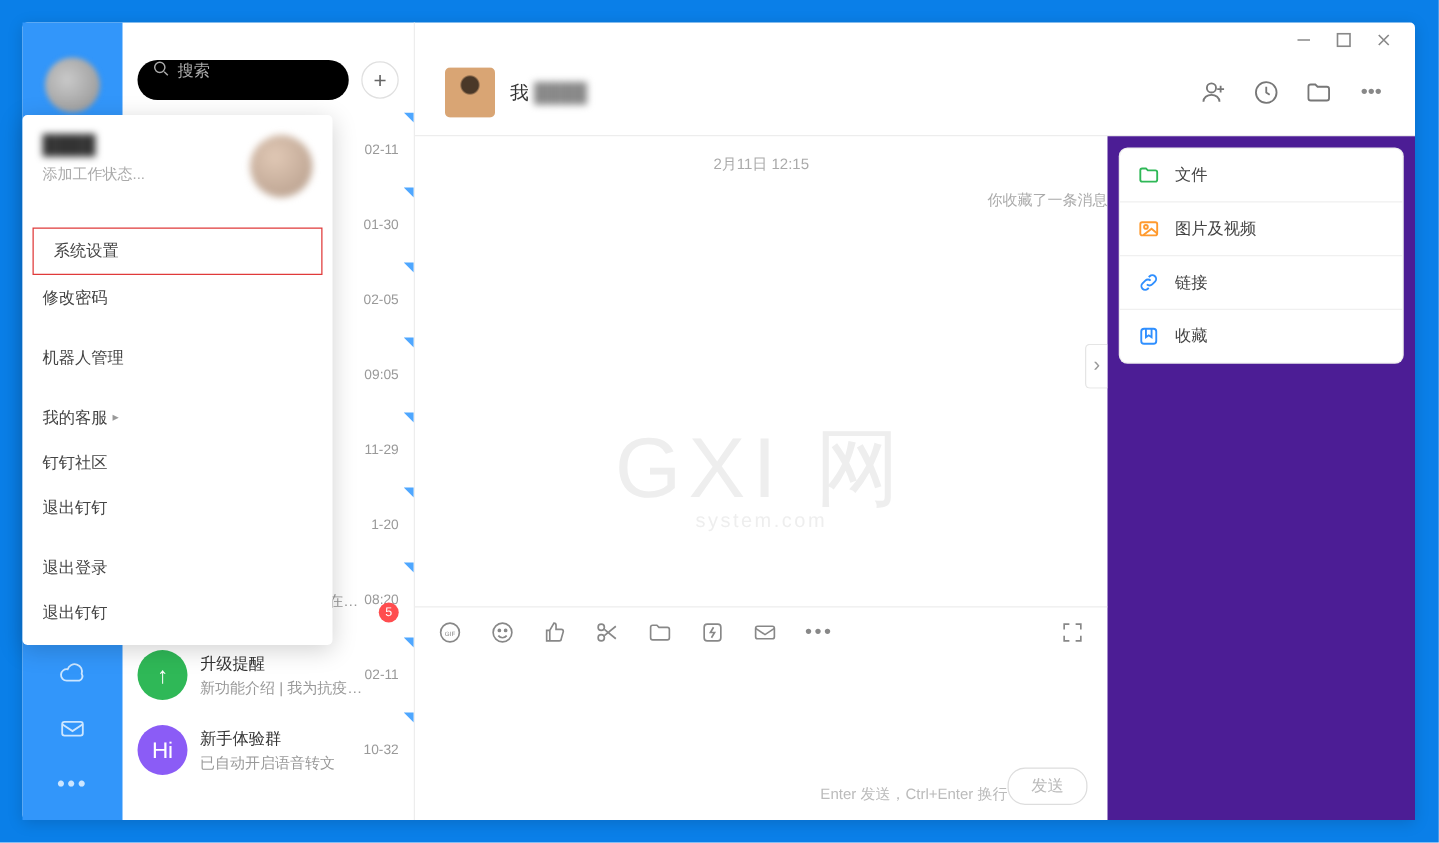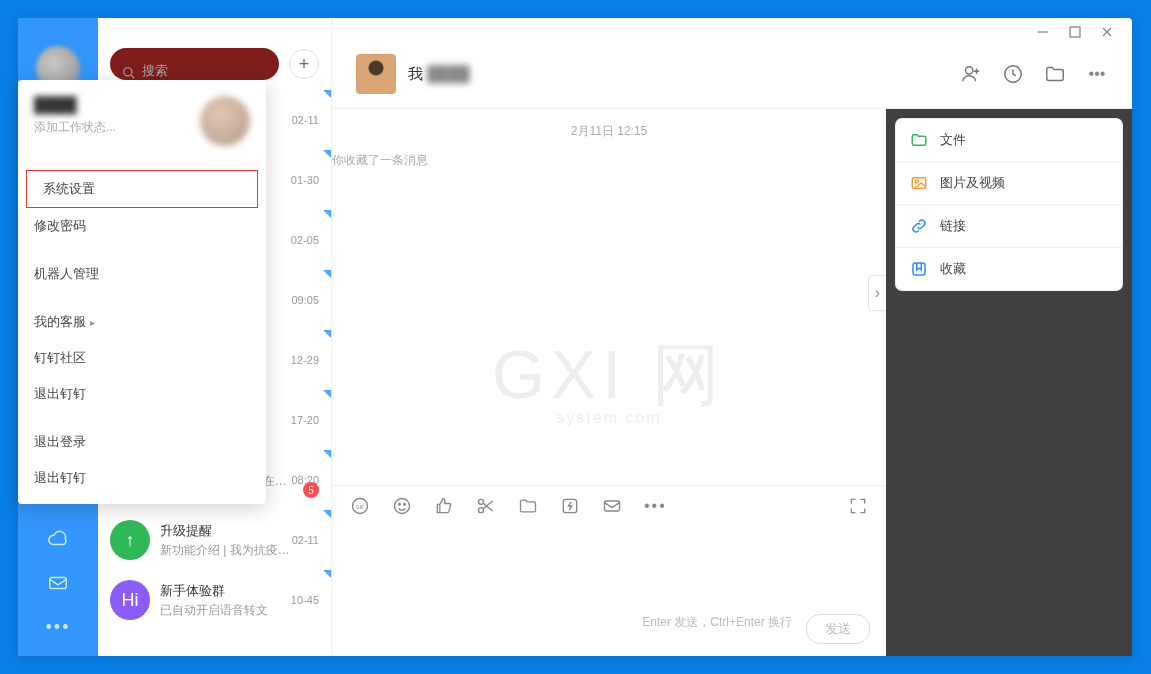--- a/index.html
+++ b/index.html
@@ -8,33 +8,33 @@
 
 .rail{width:80px;background:#3296fa;display:flex;flex-direction:column;align-items:center;padding-top:28px}
 .rail-avatar{width:44px;height:44px;border-radius:50%;background:radial-gradient(circle at 40% 40%,#c9c9c9,#8f8f8f);filter:blur(2px)}
 .rail-spacer{flex:1}
 .rail-icon{width:24px;height:24px;margin:10px 0;color:#fff;display:flex;align-items:center;justify-content:center}
 .rail-icon svg{width:22px;height:22px;stroke:#cce6ff;fill:none;stroke-width:1.6}
 .rail-dots{color:#cce6ff;font-size:18px;letter-spacing:2px;margin:12px 0 18px}
 
 .convlist{width:234px;border-right:1px solid #ededed;display:flex;flex-direction:column;position:relative}
 .search-row{display:flex;align-items:center;padding:30px 12px 10px;gap:10px}
-.search-box{flex:1;height:32px;background:#7f1d1d;border-radius:16px;display:flex;align-items:flex-end;padding:0 12px;color:#aaa;font-size:13px;gap:6px}
+.search-box{flex:1;height:32px;background:#000000;border-radius:16px;display:flex;align-items:flex-start;padding:0 12px;color:#aaa;font-size:13px;gap:6px}
 .add-btn{width:30px;height:30px;border:1px solid #e0e0e0;border-radius:50%;display:flex;align-items:center;justify-content:center;color:#666;font-size:18px;cursor:pointer}
 .conv-scroll{flex:1;overflow:hidden;position:relative}
 .conv-item{display:flex;align-items:center;padding:10px 12px;gap:10px;cursor:pointer;position:relative}
 .conv-avatar{width:40px;height:40px;border-radius:50%;flex-shrink:0;display:flex;align-items:center;justify-content:center;color:#fff;font-size:18px}
 .conv-body{flex:1;min-width:0}
 .conv-title{font-size:13px;color:#333;white-space:nowrap;overflow:hidden;text-overflow:ellipsis}
 .conv-sub{font-size:12px;color:#999;white-space:nowrap;overflow:hidden;text-overflow:ellipsis;margin-top:2px}
 .conv-date{font-size:11px;color:#999;position:absolute;top:24px;right:12px}
 .corner-flag{position:absolute;top:0;right:0;width:0;height:0;border-left:8px solid transparent;border-top:8px solid #4fa7ff}
 .badge{position:absolute;right:12px;bottom:12px;background:#ff4d4f;color:#fff;border-radius:8px;min-width:16px;height:16px;font-size:10px;display:flex;align-items:center;justify-content:center;padding:0 4px}
 
-.popup{position:absolute;left:18px;top:80px;width:248px;background:#fff;box-shadow:0 4px 20px rgba(0,0,0,.18);border-radius:4px;z-index:50;padding-bottom:8px}
+.popup{position:absolute;left:18px;top:92px;width:248px;background:#fff;box-shadow:0 4px 20px rgba(0,0,0,.18);border-radius:4px;z-index:50;padding-bottom:8px}
 .popup-head{padding:16px 16px 12px;display:flex;align-items:flex-start;justify-content:space-between}
 .popup-name{font-size:15px;color:#333;filter:blur(3px)}
 .popup-status{font-size:12px;color:#aaa;margin-top:6px}
 .popup-av{width:50px;height:50px;border-radius:50%;background:radial-gradient(circle at 40% 35%,#e0c8b5,#b39a88);filter:blur(3px)}
 .popup-item{padding:9px 16px;font-size:13px;color:#444;cursor:pointer;display:flex;align-items:center}
 .popup-item.hl{border:1px solid #e03a3a;margin:0 8px}
 .popup-item .chev{margin-left:4px;color:#999;font-size:10px}
 .popup-sep{height:12px}
 
 .chat{flex:1;display:flex;flex-direction:column;position:relative}
@@ -43,41 +43,41 @@
 .chat-head{display:flex;align-items:center;padding:8px 24px 14px;gap:12px;border-bottom:1px solid #ededed}
 .chat-av{width:40px;height:40px;border-radius:4px;background:#d9a574;background-image:radial-gradient(circle at 50% 35%,#4a3828 0 20%,#d9a574 25%)}
 .chat-name{font-size:15px;color:#333}
 .chat-name .blur{filter:blur(3px);color:#888}
 .head-actions{margin-left:auto;display:flex;gap:20px;color:#777}
 .head-ic{width:22px;height:22px;cursor:pointer}
 .head-ic svg{width:22px;height:22px;stroke:#777;fill:none;stroke-width:1.6}
 .chat-body{flex:1;display:flex;position:relative}
 .msg-pane{flex:1;position:relative;overflow:hidden}
 .msg-time{text-align:center;font-size:12px;color:#aaa;margin-top:14px}
-.msg-sys{text-align:left;font-size:12px;color:#aaa;margin-top:12px}
+.msg-sys{text-align:right;font-size:12px;color:#aaa;margin-top:12px}
 .watermark{position:absolute;left:50%;top:50%;transform:translate(-50%,-55%);color:#eee;pointer-events:none;text-align:center}
 .watermark .big{font-size:68px;font-weight:300;letter-spacing:6px}
 .watermark .sm{font-size:16px;margin-top:-12px;letter-spacing:2px}
 .side-collapse{position:absolute;right:0;top:166px;width:18px;height:36px;background:#fff;border:1px solid #e5e5e5;border-right:none;display:flex;align-items:center;justify-content:center;color:#999;cursor:pointer;border-radius:4px 0 0 4px}
 
-.sidepanel{width:246px;background:#404040;padding:10px}
+.sidepanel{width:246px;background:#4c1d95;padding:10px}
 .sp-card{background:#fff;border-radius:6px;overflow:hidden;box-shadow:0 0 0 1px #eee}
 .sp-item{display:flex;align-items:center;gap:12px;padding:12px 14px;font-size:13px;color:#444;border-bottom:1px solid #f0f0f0;cursor:pointer}
 .sp-item:last-child{border-bottom:none}
 .sp-ic{width:18px;height:18px;display:flex;align-items:center;justify-content:center;border-radius:3px}
 .sp-ic svg{width:18px;height:18px;fill:none;stroke-width:2}
 
 .compose{border-top:1px solid #ededed}
 .compose-tools{display:flex;align-items:center;gap:22px;padding:10px 18px;color:#888}
 .ct-ic{width:20px;height:20px;cursor:pointer}
 .ct-ic svg{width:20px;height:20px;stroke:#888;fill:none;stroke-width:1.6}
 .ct-dots{letter-spacing:2px}
 .ct-spacer{flex:1}
 .compose-area{height:130px;position:relative}
-.compose-foot{position:absolute;bottom:12px;right:16px;display:flex;align-items:flex-start;gap:14px}
+.compose-foot{position:absolute;bottom:12px;right:16px;display:flex;align-items:flex-end;}
 .hint{font-size:12px;color:#bbb}
 .send-btn{border:1px solid #ddd;color:#bbb;background:#fff;border-radius:14px;padding:5px 18px;font-size:13px;cursor:pointer}
 </style>
 </head>
 <body>
 
 <div class="app">
 
   <div class="rail">
     <div class="rail-avatar"></div>
@@ -144,30 +144,30 @@
     </div>
     <div class="conv-date">09:05</div>
     </div>
         <div class="conv-item">
           <div class="corner-flag"></div>
     <div class="conv-avatar" style="background:#bbb;filter:blur(1.5px)"></div>
     <div class="conv-body">
       <div class="conv-title"></div>
       <div class="conv-sub">指纹…</div>
     </div>
-    <div class="conv-date">12-29</div>
+    <div class="conv-date">11-29</div>
     </div>
         <div class="conv-item">
           <div class="corner-flag"></div>
     <div class="conv-avatar" style="background:#bbb;filter:blur(1.5px)"></div>
     <div class="conv-body">
       <div class="conv-title"></div>
       <div class="conv-sub">年小…</div>
     </div>
-    <div class="conv-date">17-20</div>
+    <div class="conv-date">1-20</div>
     </div>
         <div class="conv-item">
           <div class="corner-flag"></div>
     <div class="conv-avatar" style="background:#bbb;filter:blur(1.5px)"></div>
     <div class="conv-body">
       <div class="conv-title"></div>
       <div class="conv-sub">离上班还有9分钟，在…</div>
     </div>
     <div class="conv-date">08:20</div>
     <div class="badge">5</div>
@@ -181,21 +181,21 @@
     </div>
     <div class="conv-date">02-11</div>
     </div>
         <div class="conv-item">
           <div class="corner-flag"></div>
     <div class="conv-avatar" style="background:#8b5cf6;">Hi</div>
     <div class="conv-body">
       <div class="conv-title">新手体验群</div>
       <div class="conv-sub">已自动开启语音转文</div>
     </div>
-    <div class="conv-date">10-45</div>
+    <div class="conv-date">10-32</div>
     </div>
       </div>
   </div>
 
   <div class="chat">
     <div class="titlebar">
       <div class="tb-btn">
           <svg viewBox="0 0 14 14">
             <path d="M2 7h10" stroke="#888" stroke-width="1.3"></path>
           </svg>

